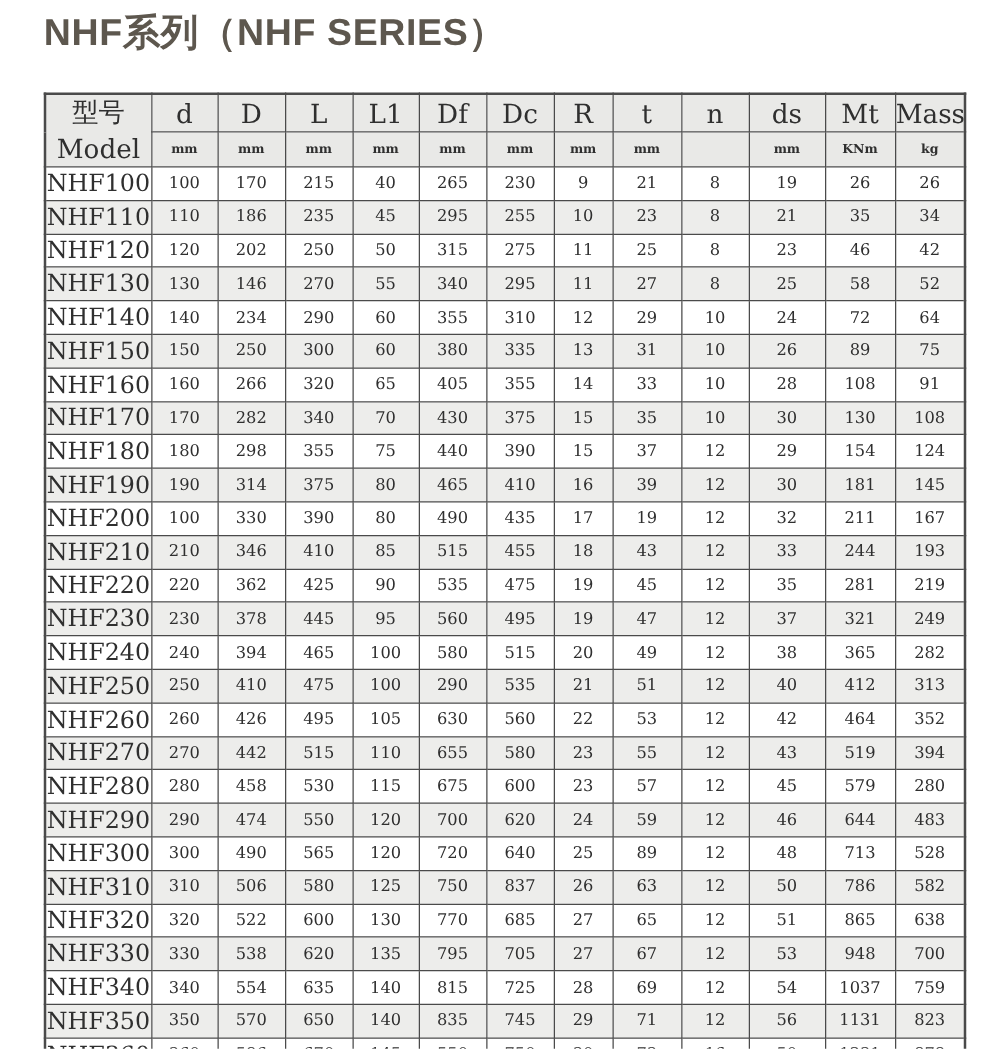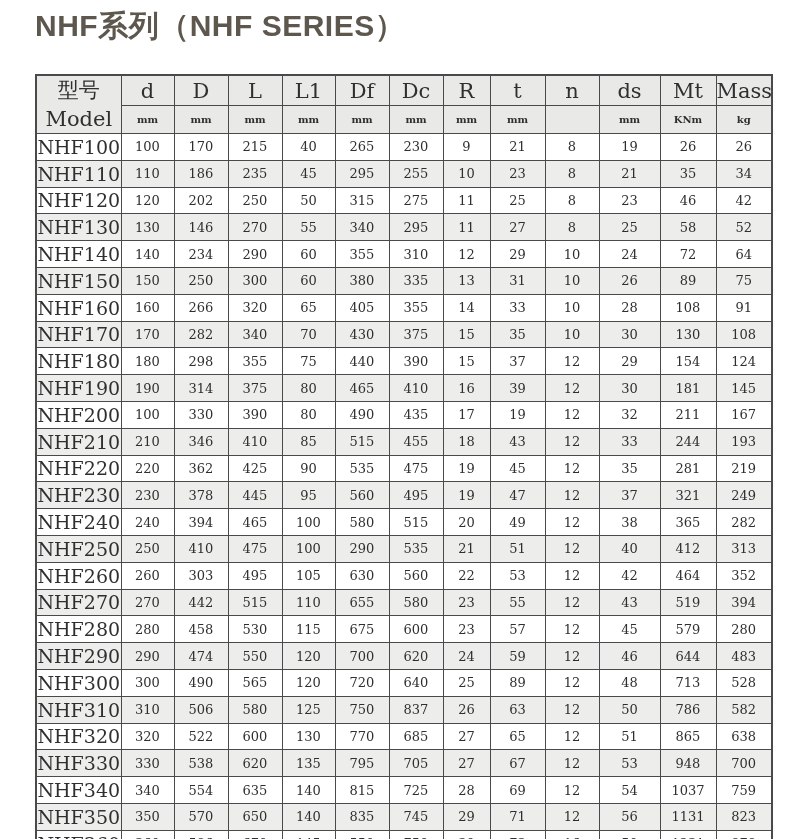--- a/index.html
+++ b/index.html
@@ -359,21 +359,21 @@
           <td>21</td>
           <td>51</td>
           <td>12</td>
           <td>40</td>
           <td>412</td>
           <td>313</td>
         </tr>
         <tr>
           <td class="model-cell">NHF260</td>
           <td>260</td>
-          <td>303</td>
+          <td>426</td>
           <td>495</td>
           <td>105</td>
           <td>630</td>
           <td>560</td>
           <td>22</td>
           <td>53</td>
           <td>12</td>
           <td>42</td>
           <td>464</td>
           <td>352</td>

